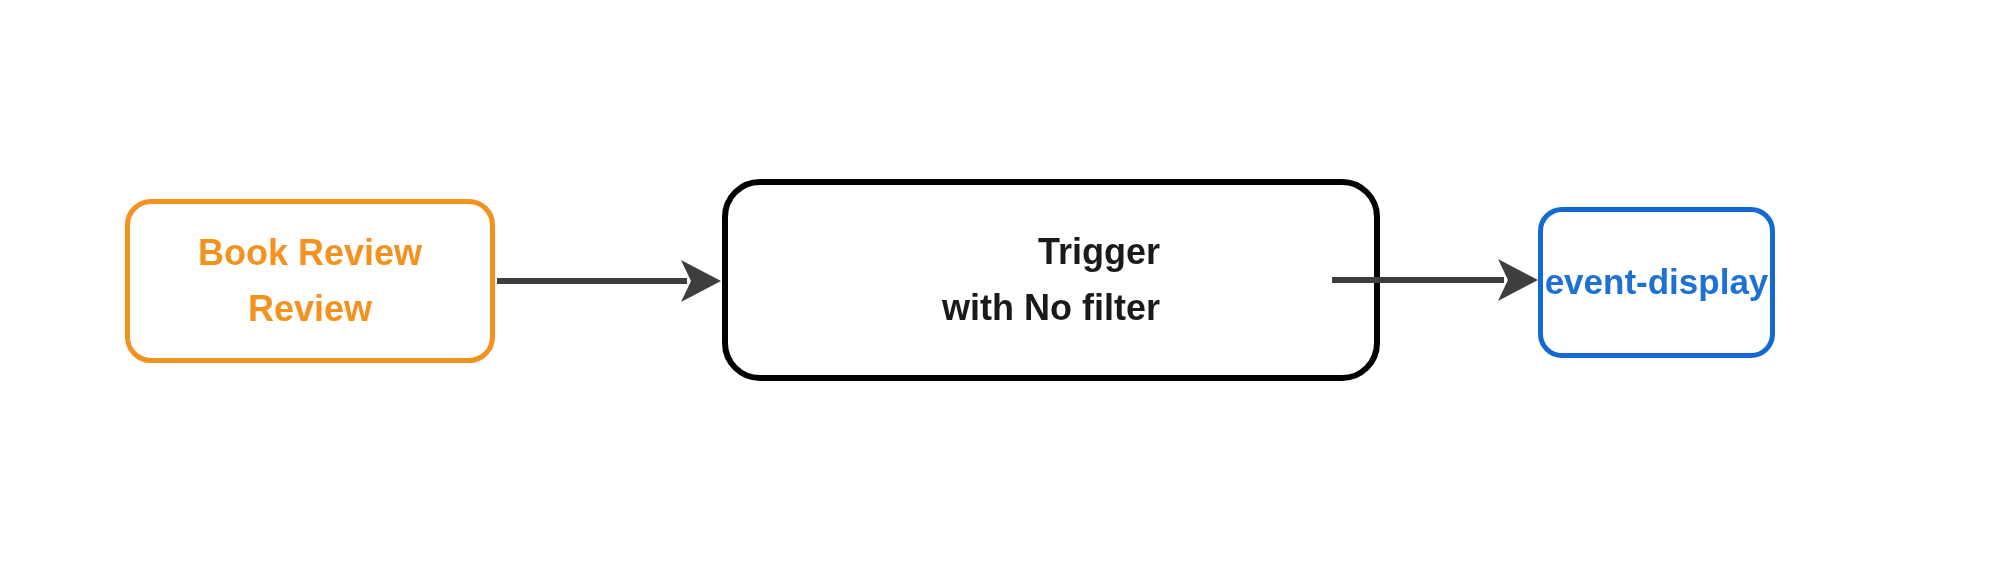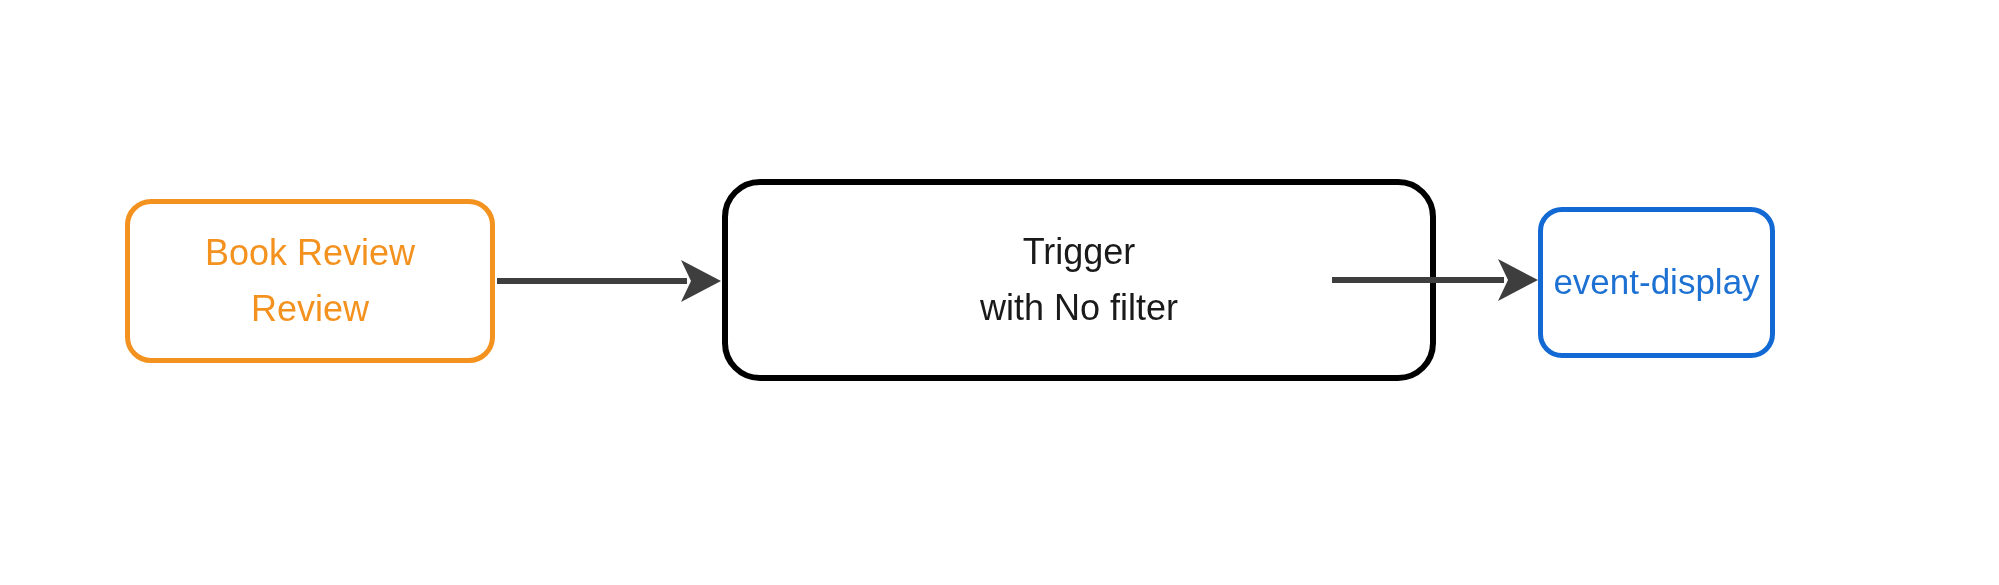--- a/index.html
+++ b/index.html
@@ -7,20 +7,21 @@
     padding: 0;
     background: #ffffff;
   }
   .canvas {
     position: relative;
     width: 1999px;
     height: 585px;
     background: #ffffff;
     overflow: hidden;
     font-family: "Liberation Sans", sans-serif;
+    font-weight: bold;
   }
   .node {
     position: absolute;
     box-sizing: border-box;
     display: flex;
     align-items: center;
     justify-content: center;
     text-align: center;
     background: #ffffff;
   }
@@ -37,26 +38,27 @@
     width: 370px;
     height: 164px;
     border: 5px solid #F4921F;
     border-radius: 26px;
     color: #F4921F;
     font-size: 36px;
   }
   .node-trigger {
     left: 722px;
     top: 179px;
-    width: 714px;
+    width: 658px;
     height: 202px;
     border: 6px solid #000000;
     border-radius: 38px;
     color: #1a1a1a;
     font-size: 36px;
+    text-align: right;
   }
   .node-event {
     left: 1538px;
     top: 207px;
     width: 237px;
     height: 151px;
     border: 5px solid #1269D3;
     border-radius: 24px;
     color: #1D71D3;
     font-size: 35px;

